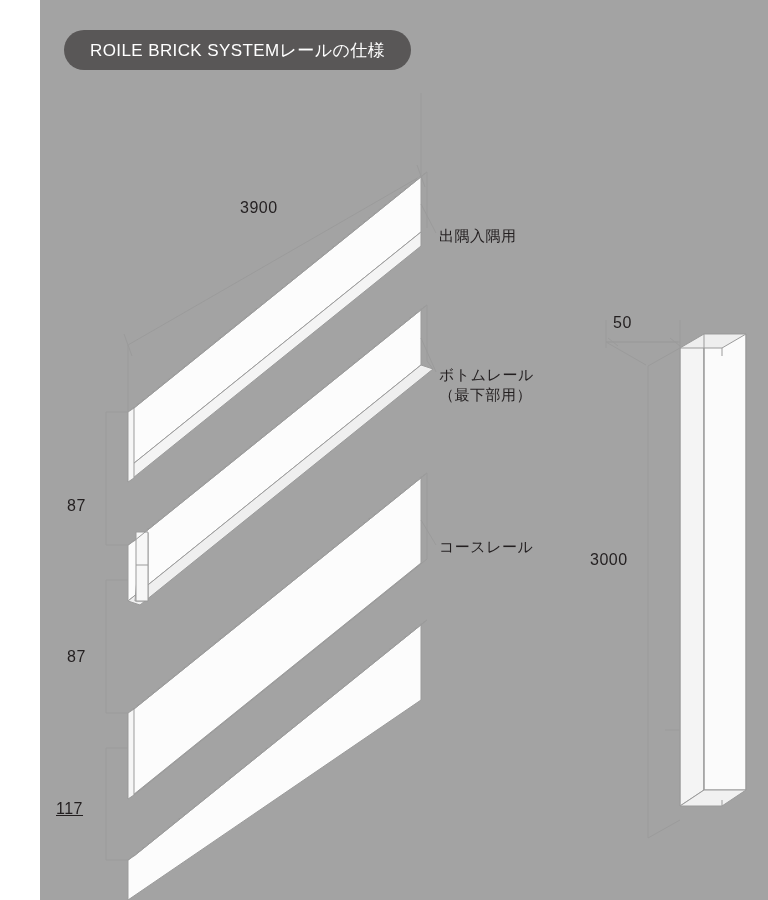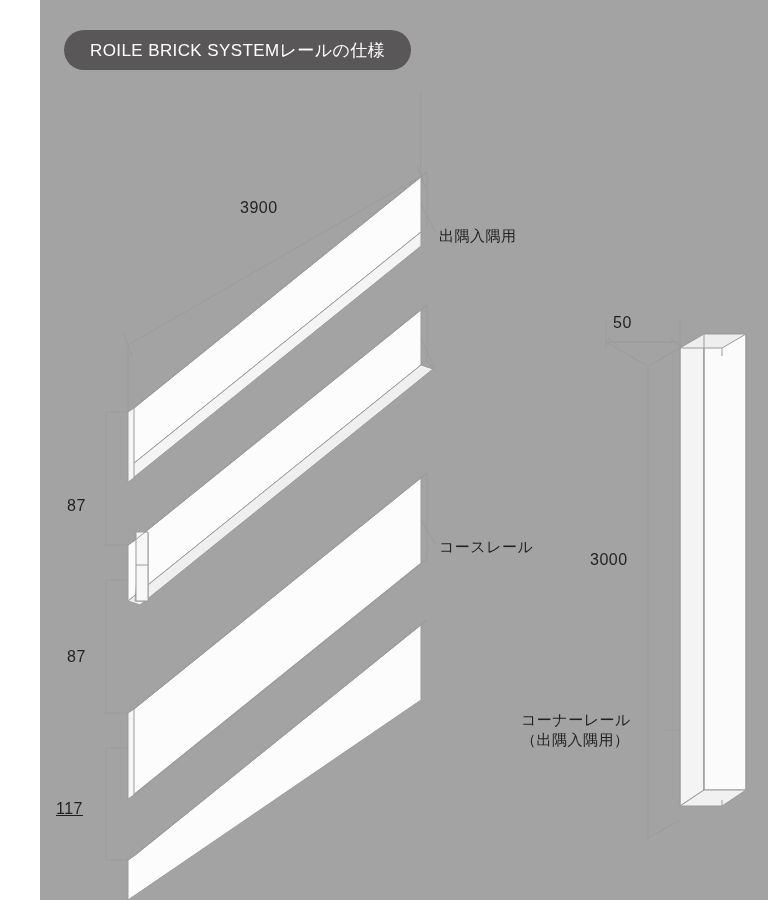--- a/index.html
+++ b/index.html
@@ -168,21 +168,21 @@
   <div class="lbl lbl-num" style="left:27px; top:646px;">87</div>
 
   <div class="lbl lbl-num" style="left:16px; top:798px;text-decoration:underline;">117</div>
 
   <div class="lbl lbl-num" style="left:573px; top:312px;">50</div>
 
   <div class="lbl lbl-num" style="left:550px; top:549px;text-align:center;">3000</div>
 
   <div class="lbl lbl-jp" style="left:399px; top:226px;">出隅入隅用</div>
 
+  <div style="position:absolute; left:399px; top:365px;">
+    <div class="lbl lbl-jp" style="position:static;">ボトムレール</div>
+    <div class="lbl lbl-jp" style="position:static;">（最下部用）</div>
+  </div>
 
   <div class="lbl lbl-jp" style="left:399px; top:537px;">コースレール</div>
 
-  <div style="position:absolute; left:481px; top:710px;">
-    <div class="lbl lbl-jp" style="position:static;">コーナーレール</div>
-    <div class="lbl lbl-jp" style="position:static;">（出隅入隅用）</div>
-  </div>
 
 </div>
 
 </body></html>

